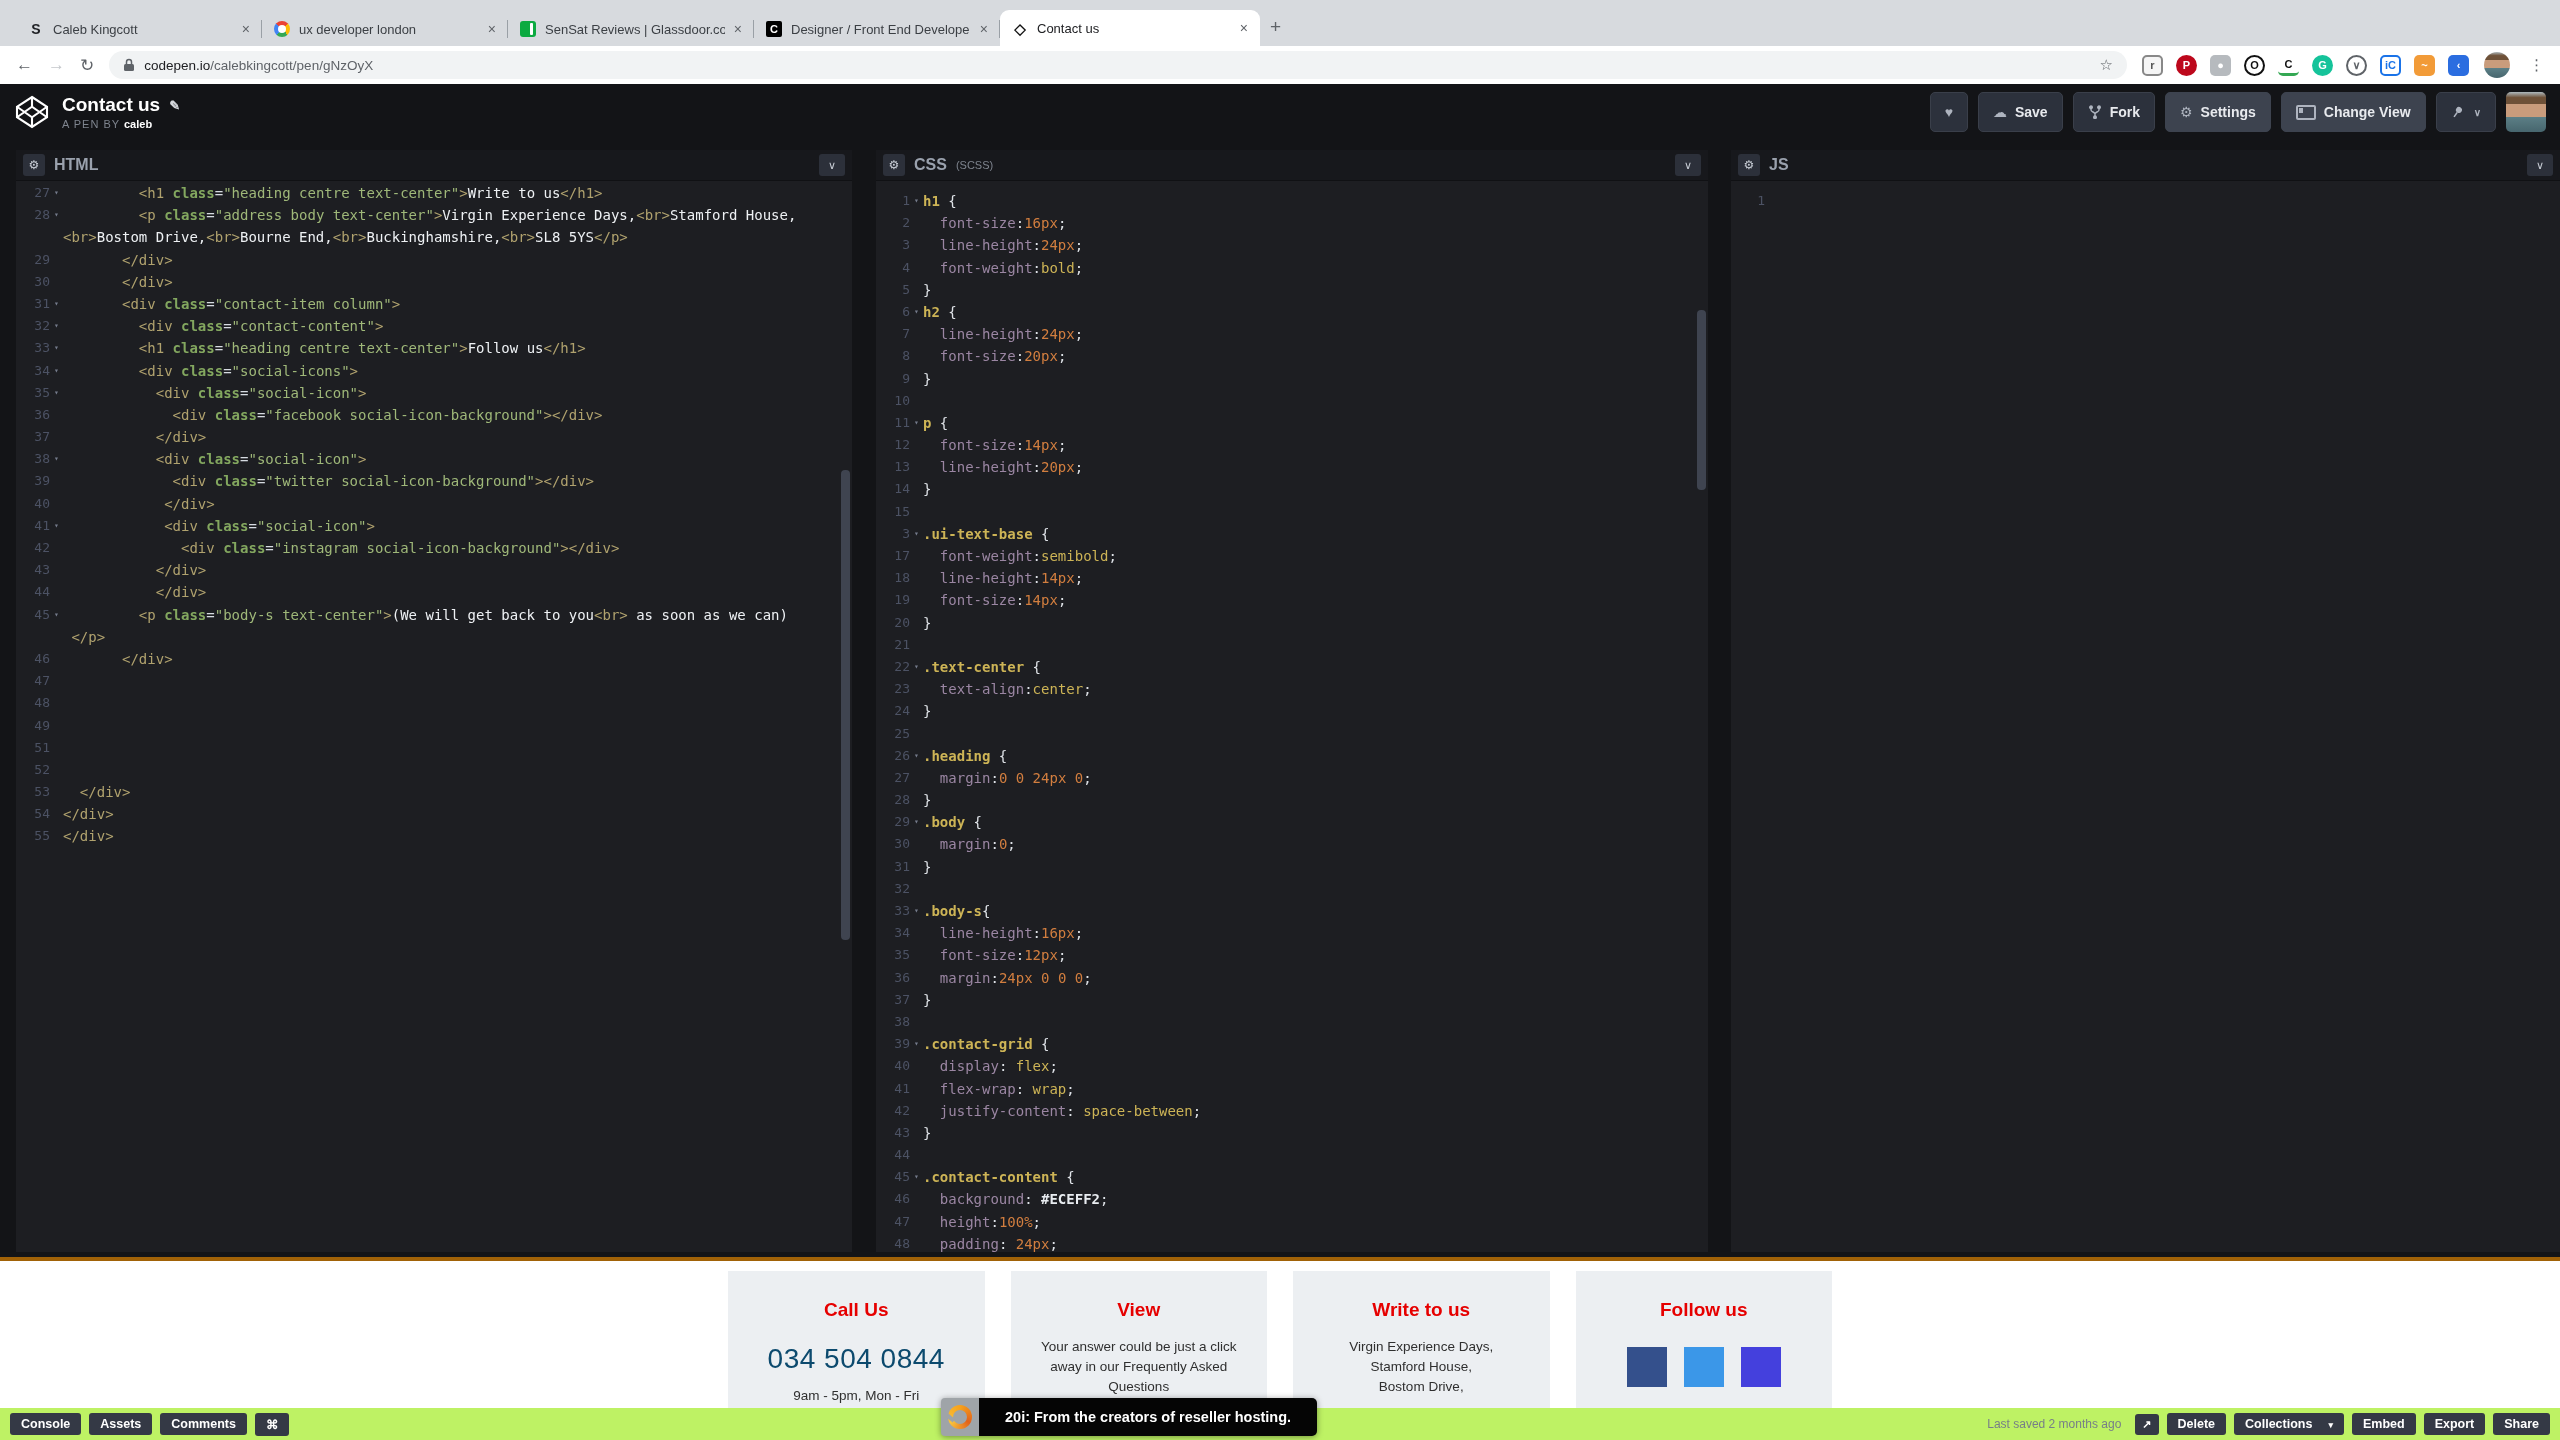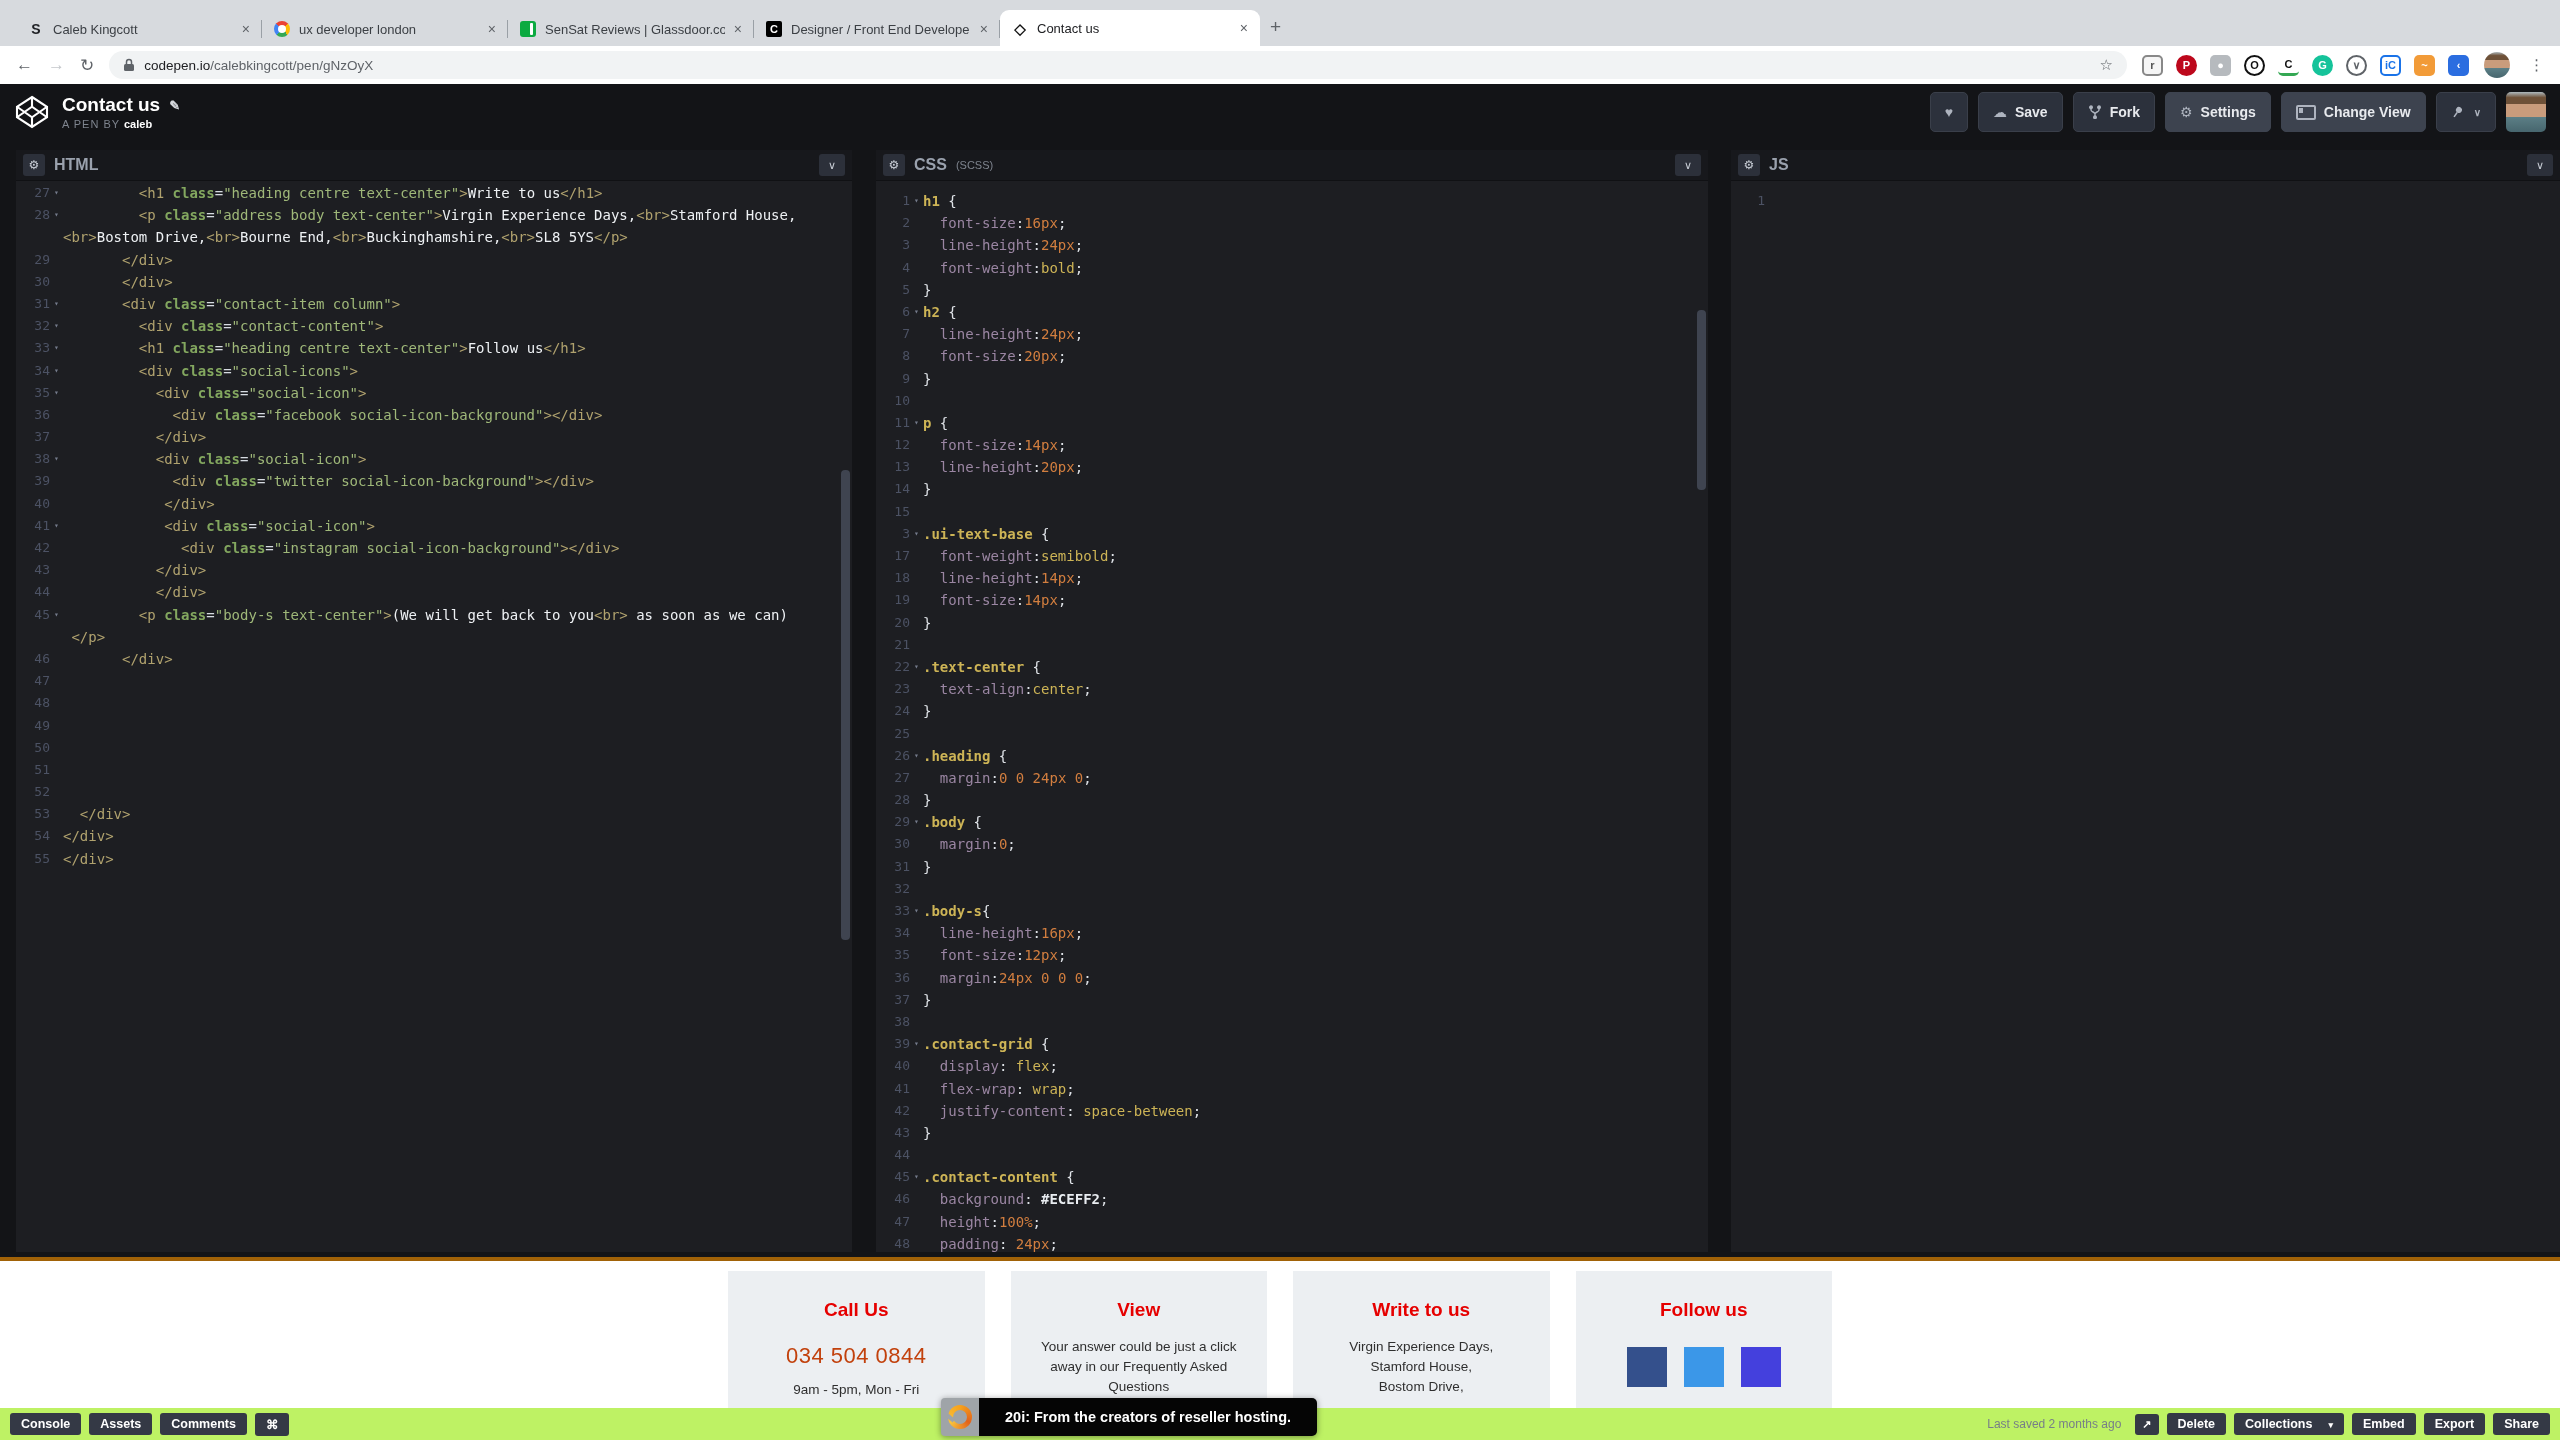--- a/index.html
+++ b/index.html
@@ -84,21 +84,21 @@
   .tk-hex{color:#e8ecf0;font-weight:bold;}
   .sbar{position:absolute;width:9px;border-radius:4px;background:#3f4450;right:2px;}
   #pane-html .sbar{top:320px;height:470px;}
   #pane-css .sbar{top:160px;height:180px;}
 
   
   .preview{position:absolute;left:0;top:1257px;width:2560px;height:151px;background:#fff;overflow:hidden;border-top:4px solid #a16207;}
   .cards{display:flex;gap:26px;width:1104px;margin:10px auto 0;}
   .card{flex:1;height:210px;text-align:center;padding-top:28px;box-sizing:border-box;}
   .card-title{font-size:19px;font-weight:bold;}
-  .card-big{font-size:22px;color:#c2410c;margin-top:22px;letter-spacing:.5px;text-align:center;}
+  .card-big{font-size:28px;color:#0c4a6e;margin-top:22px;letter-spacing:.5px;text-align:center;}
   .card-small{font-size:13.5px;color:#2f2f2f;margin-top:13px;}
   .card-body{font-size:13.5px;line-height:20px;color:#2f2f2f;margin-top:16px;}
   .socials{display:flex;gap:17px;justify-content:center;margin-top:26px;}
   .social-sq{width:40px;height:40px;}
 
   
   .footer{position:absolute;left:0;top:1408px;width:2560px;height:32px;background:#bef264;display:flex;align-items:center;padding:0 10px;gap:8px;box-sizing:border-box;}
   .fbtn{background:#343945;color:#fff;font-size:12.5px;font-weight:bold;border-radius:3px;padding:4px 11px;}
   .fright{margin-left:auto;display:flex;gap:8px;align-items:center;}
   .saved{color:#777e88;font-size:12px;margin-right:6px;}
@@ -353,25 +353,20 @@
             <span class="gut">48</span>
             <span class="fold"></span>
             <span class="ct" style="padding-left: 0px;"></span>
           </div>
           <div class="row">
             <span class="gut">49</span>
             <span class="fold"></span>
             <span class="ct" style="padding-left: 0px;"></span>
           </div>
           <div class="row">
-            <span class="gut">50</span>
-            <span class="fold"></span>
-            <span class="ct" style="padding-left: 0px;"></span>
-          </div>
-          <div class="row">
             <span class="gut">51</span>
             <span class="fold"></span>
             <span class="ct" style="padding-left: 0px;"></span>
           </div>
           <div class="row">
             <span class="gut">52</span>
             <span class="fold"></span>
             <span class="ct" style="padding-left: 0px;"></span>
           </div>
           <div class="row">

